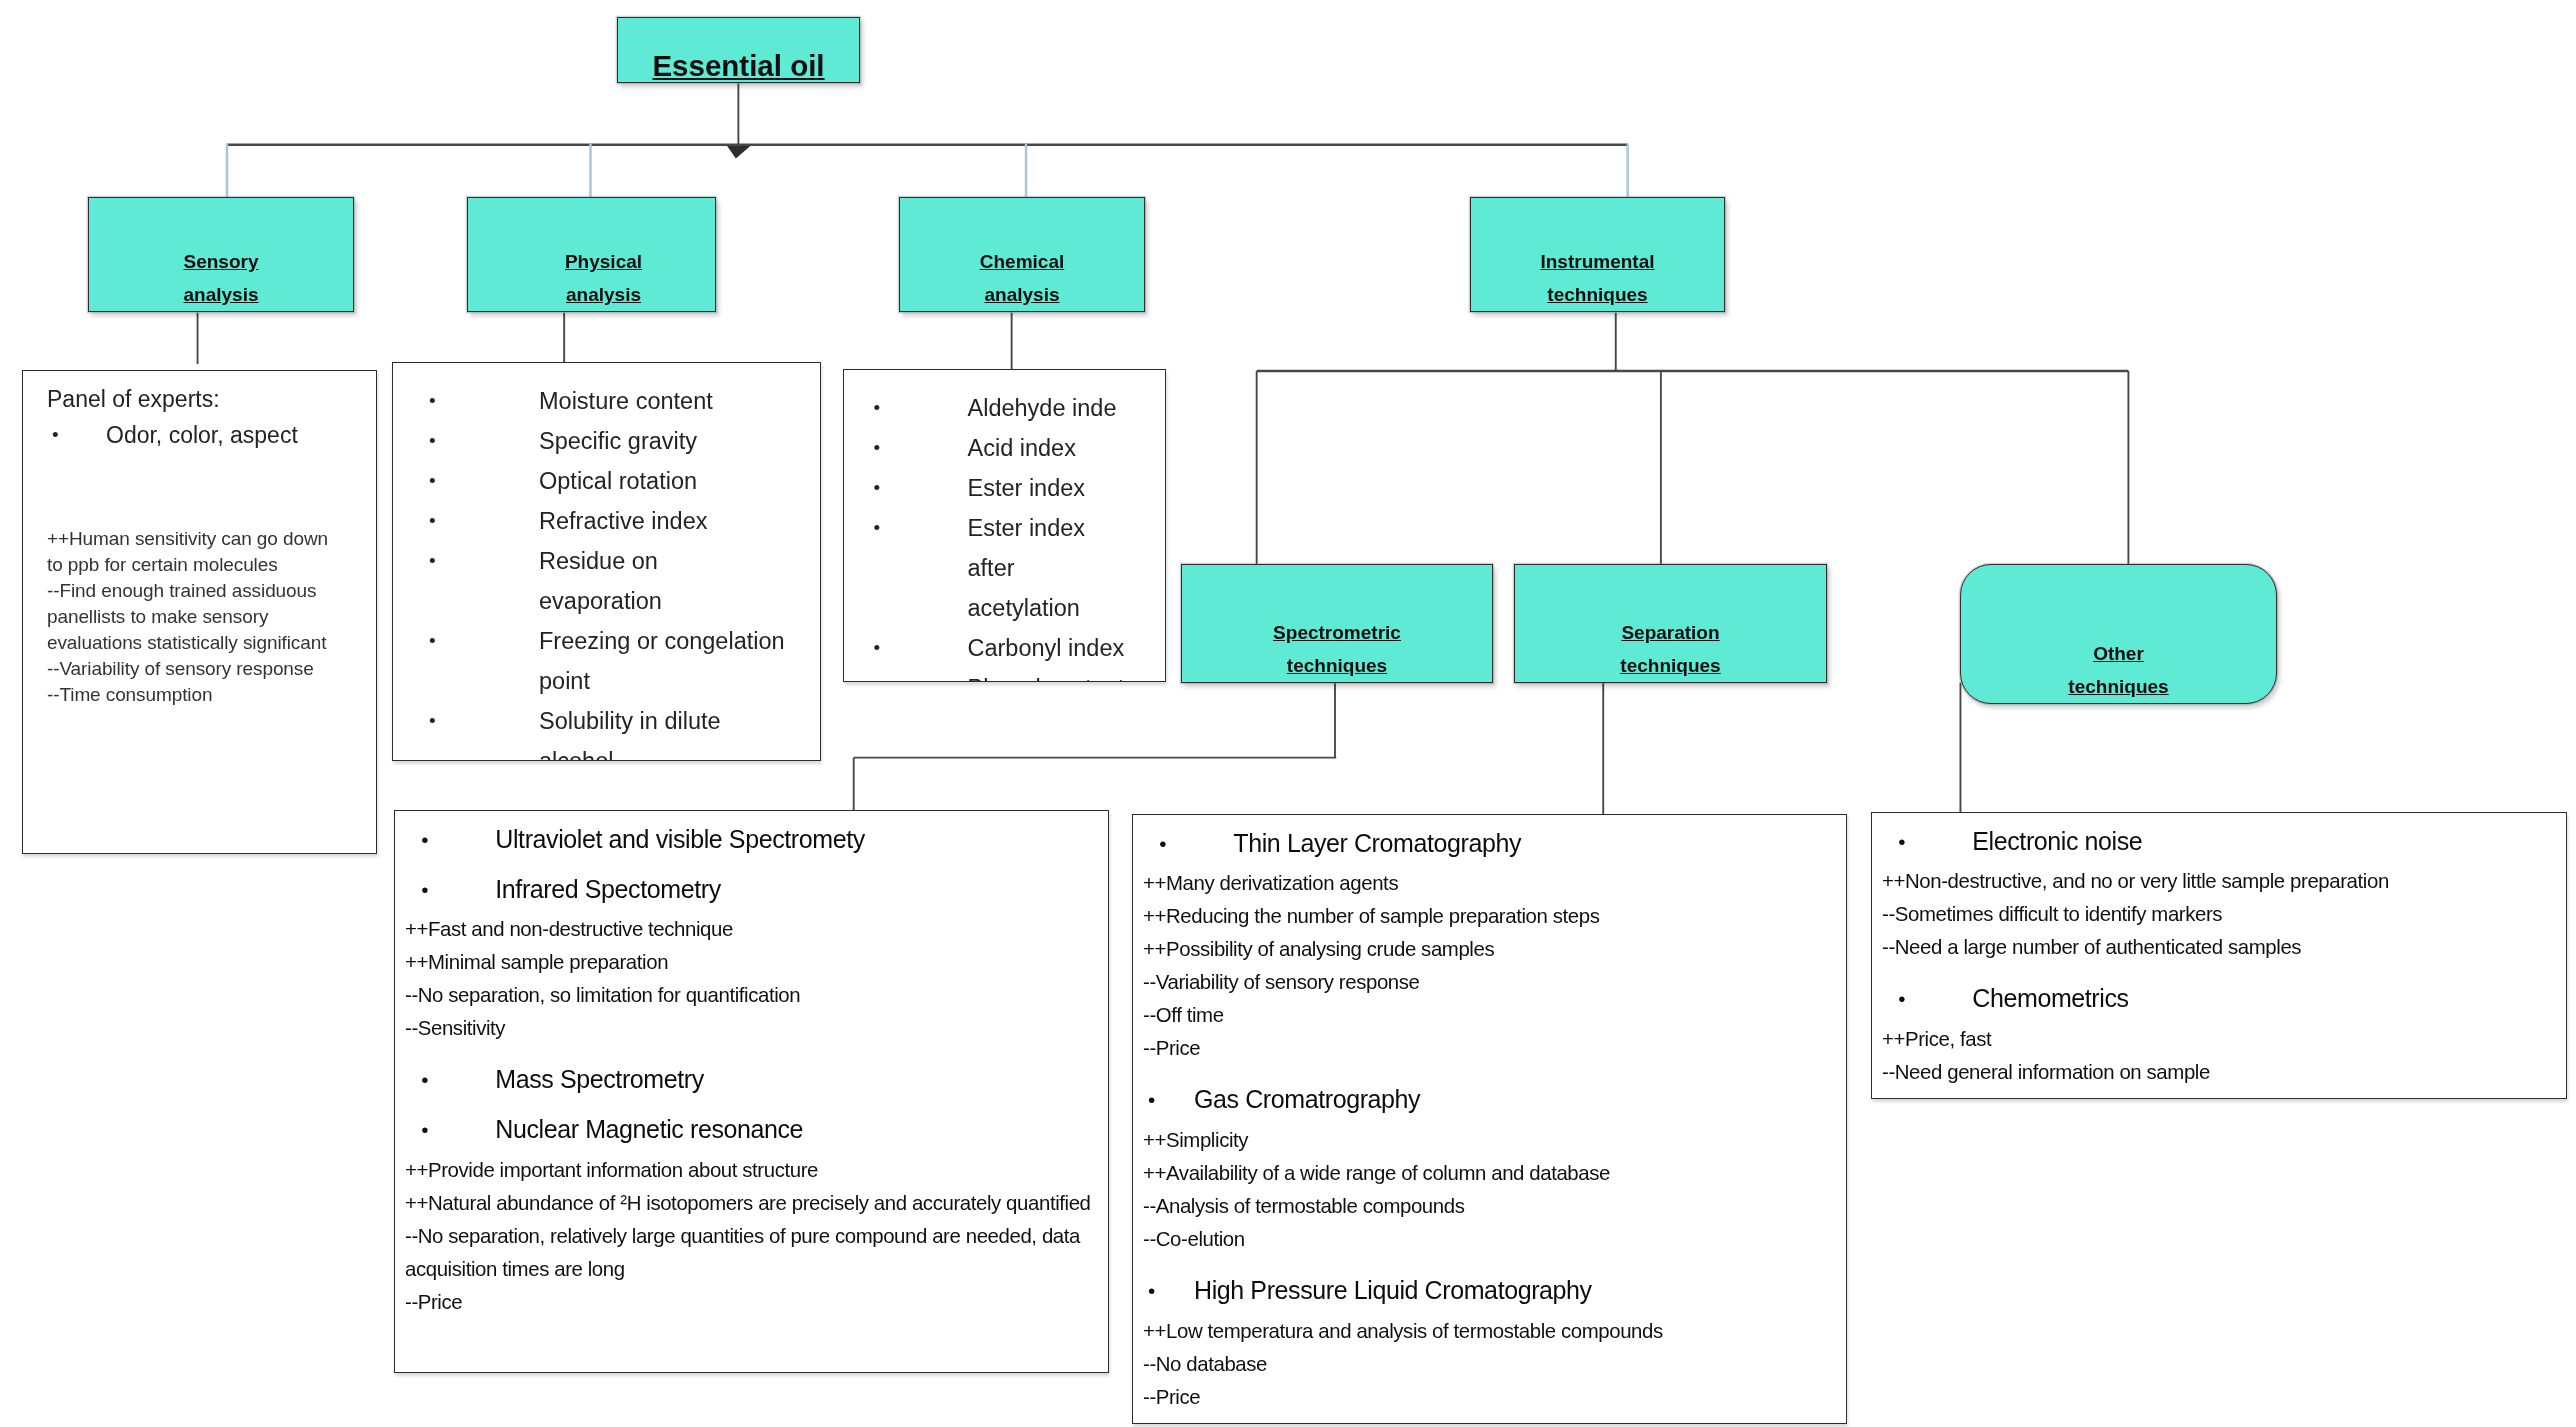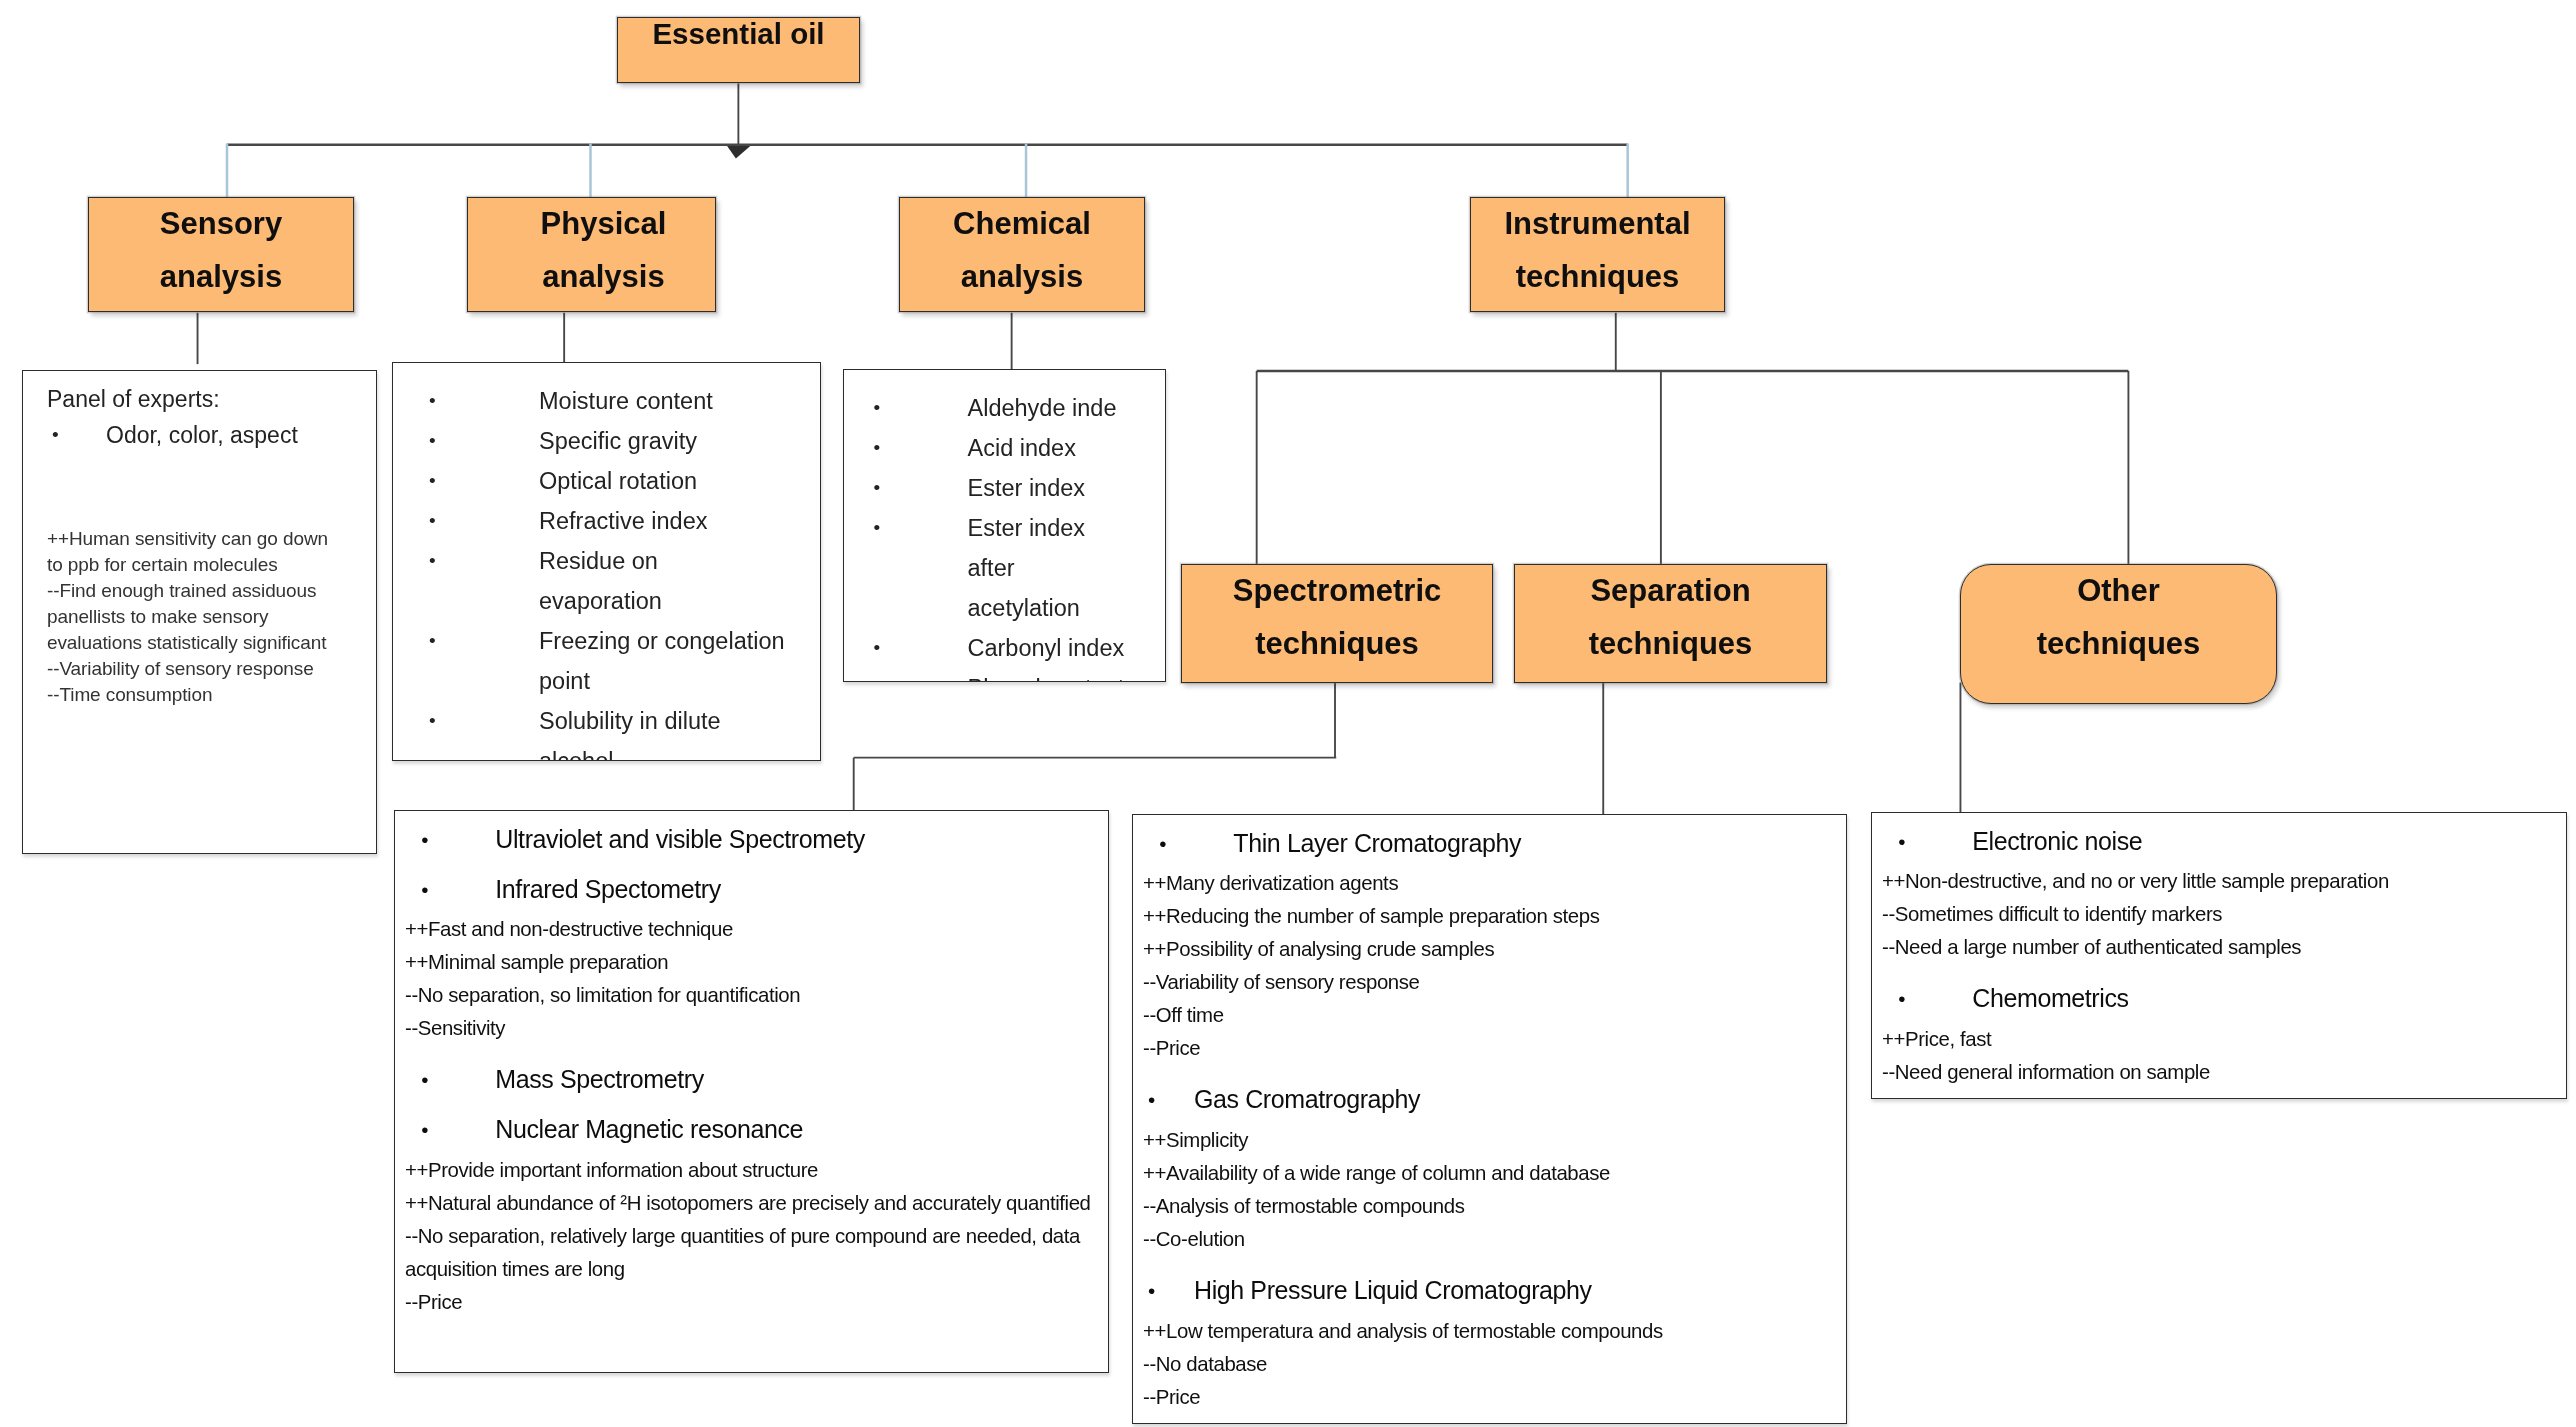--- a/index.html
+++ b/index.html
@@ -5,25 +5,26 @@
   html,body{margin:0;padding:0;background:#ffffff;}
   body{
     width:2576px;height:1427px;position:relative;overflow:hidden;
     font-family:"Liberation Sans", sans-serif;color:#141414;
   }
   .stage{position:absolute;left:0;top:0;width:2576px;height:1427px;}
   svg.wires{position:absolute;left:0;top:0;}
 
   
   .tbox{
-    position:absolute;background:#fdba74;border:1.9px solid #2d2d2d;box-sizing:border-box;
-    display:flex;align-items:flex-start;justify-content:center;text-align:center;
+    position:absolute;background:#5eead4;border:1.9px solid #2d2d2d;box-sizing:border-box;
+    display:flex;align-items:flex-end;justify-content:center;text-align:center;
     box-shadow:0 0 0 1.3px rgba(125,125,125,.35), 2.5px 3.8px 4.4px rgba(0,0,0,.18);
+    text-decoration:underline;
   }
-  .tbox .lbl{white-space:pre-line;font-weight:bold;font-size:31px;line-height:1.7;color:#0f0f0f;}
+  .tbox .lbl{white-space:pre-line;font-weight:bold;font-size:19px;line-height:1.7;color:#0f0f0f;}
   #box-essential .lbl{font-size:29.5px;line-height:1.1;}
 
   
   .dbox{
     position:absolute;background:#fff;border:1.9px solid #2c2c2c;box-sizing:border-box;
     overflow:hidden;box-shadow:1.3px 2.5px 3.1px rgba(0,0,0,.15);
   }
   .ln{white-space:normal;}
   .blt{display:inline-block;}
 

